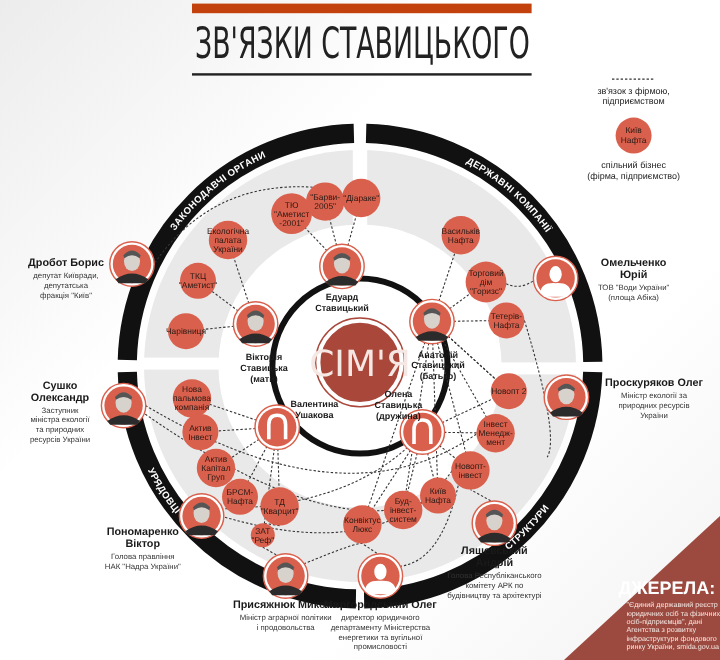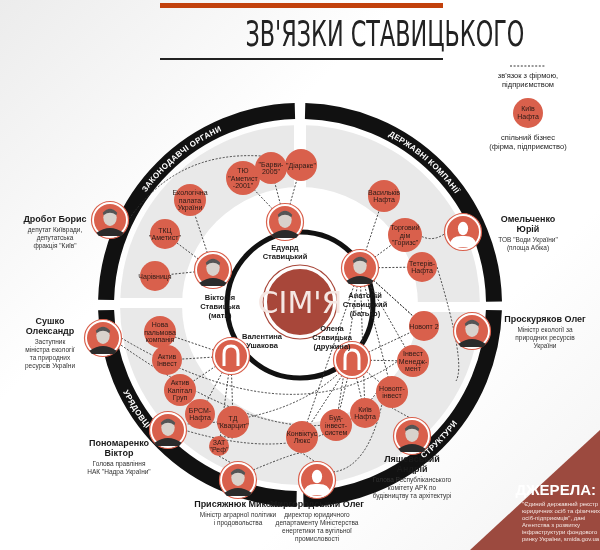--- a/index.html
+++ b/index.html
@@ -3,22 +3,22 @@
 <meta charset="utf-8">
 <style>
   html, body { margin: 0; padding: 0; }
   body {
     width: 600px; height: 550px; overflow: hidden; position: relative;
     background: linear-gradient(135deg, #ececec 0%, #ffffff 35%, #ffffff 70%, #f2f2f2 100%);
     font-family: "Liberation Sans", sans-serif;
   }
   #title-wrap {
     position: absolute; left: 160px; top: 3px; width: 283px; height: 50px;
-    border-top: 5px solid #c2410c; border-bottom: 2px solid #222;
-    display: flex; align-items: center; justify-content: flex-start;
+    border-top: 8px solid #c2410c; border-bottom: 2px solid #222;
+    display: flex; align-items: center; justify-content: center;
   }
   #title {
     font-family: "DejaVu Sans", sans-serif;
     font-size: 36px; letter-spacing: 0px; color: #222; font-weight: normal;
     transform: scaleX(0.62); white-space: nowrap;
   }
   svg#diagram { position: absolute; left: 0; top: 0; }
   .node-text { font-family: "Liberation Sans", sans-serif; font-size: 7px; fill: #2a1a16; text-anchor: middle; }
   .person-name { font-family: "Liberation Sans", sans-serif; font-size: 9px; font-weight: bold; fill: #1a1a1a; text-anchor: middle; }
   .person-desc { font-family: "Liberation Sans", sans-serif; font-size: 6.5px; fill: #333; text-anchor: middle; }

